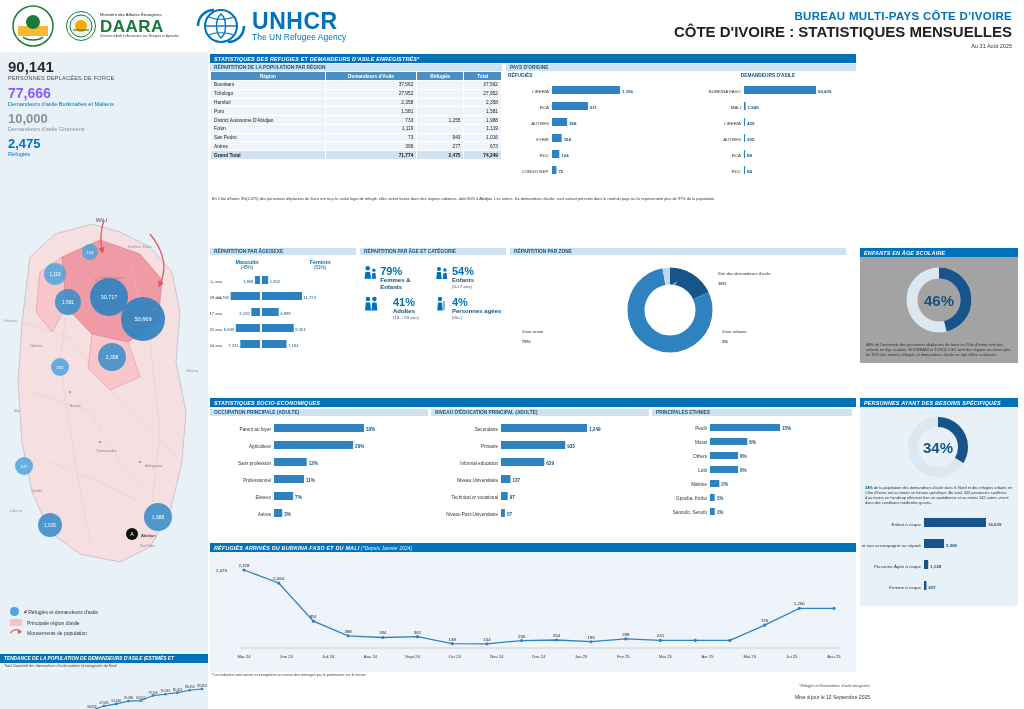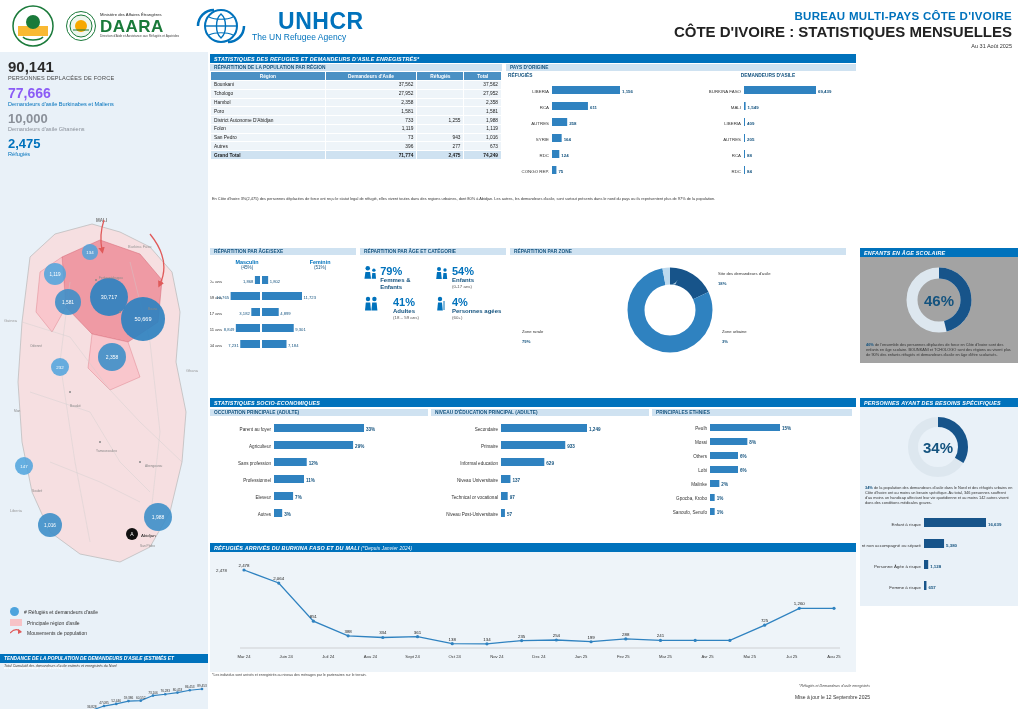--- a/index.html
+++ b/index.html
@@ -20,21 +20,21 @@
   .header { position: absolute; left: 0; top: 0; width: 1024px; height: 52px; background: #fff; }
   .logos { position: absolute; left: 10px; top: 4px; display: flex; align-items: center; gap: 10px; }
   .logo-ci { width: 46px; height: 44px; }
   .daara { display: flex; align-items: center; gap: 4px; }
   .daara-seal { width: 30px; height: 30px; border-radius: 50%; background: #fff; border: 1px solid #1a7a3a; display:flex;align-items:center;justify-content:center; }
   .daara-txt { line-height: 1.05; }
   .daara-top { font-size: 4.2px; color: #222; }
   .daara-main { font-size: 17px; font-weight: bold; color: #1a7a3a; letter-spacing: .5px; }
   .daara-sub { font-size: 3.2px; color: #444; }
   .unhcr { display: flex; align-items: center; gap: 5px; margin-left: 6px; }
-  .unhcr-txt .u1 { font-size: 23px; font-weight: bold; color: #0072bc; line-height: 1; letter-spacing: .5px; margin-left: 26px; }
+  .unhcr-txt .u1 { font-size: 23px; font-weight: bold; color: #0072bc; line-height: 1; letter-spacing: .5px; }
   .unhcr-txt .u2 { font-size: 8.5px; color: #0072bc; line-height: 1.1; }
   .htitle { position: absolute; right: 12px; top: 10px; text-align: right; }
   .htitle .t1 { color: #0072bc; font-size: 11.5px; font-weight: bold; letter-spacing: .3px; }
   .htitle .t2 { color: #222; font-size: 15px; font-weight: bold; margin-top: 1px; }
   .htitle .t3 { color: #333; font-size: 5.5px; margin-top: 3px; }
 
   
   .left { position: absolute; left: 0; top: 52px; width: 208px; height: 657px; background: #e9f1f8; }
   .kpi { padding: 6px 8px 0 8px; }
   .kpi .big { font-size: 15px; font-weight: bold; color: #2b2b2b; }

